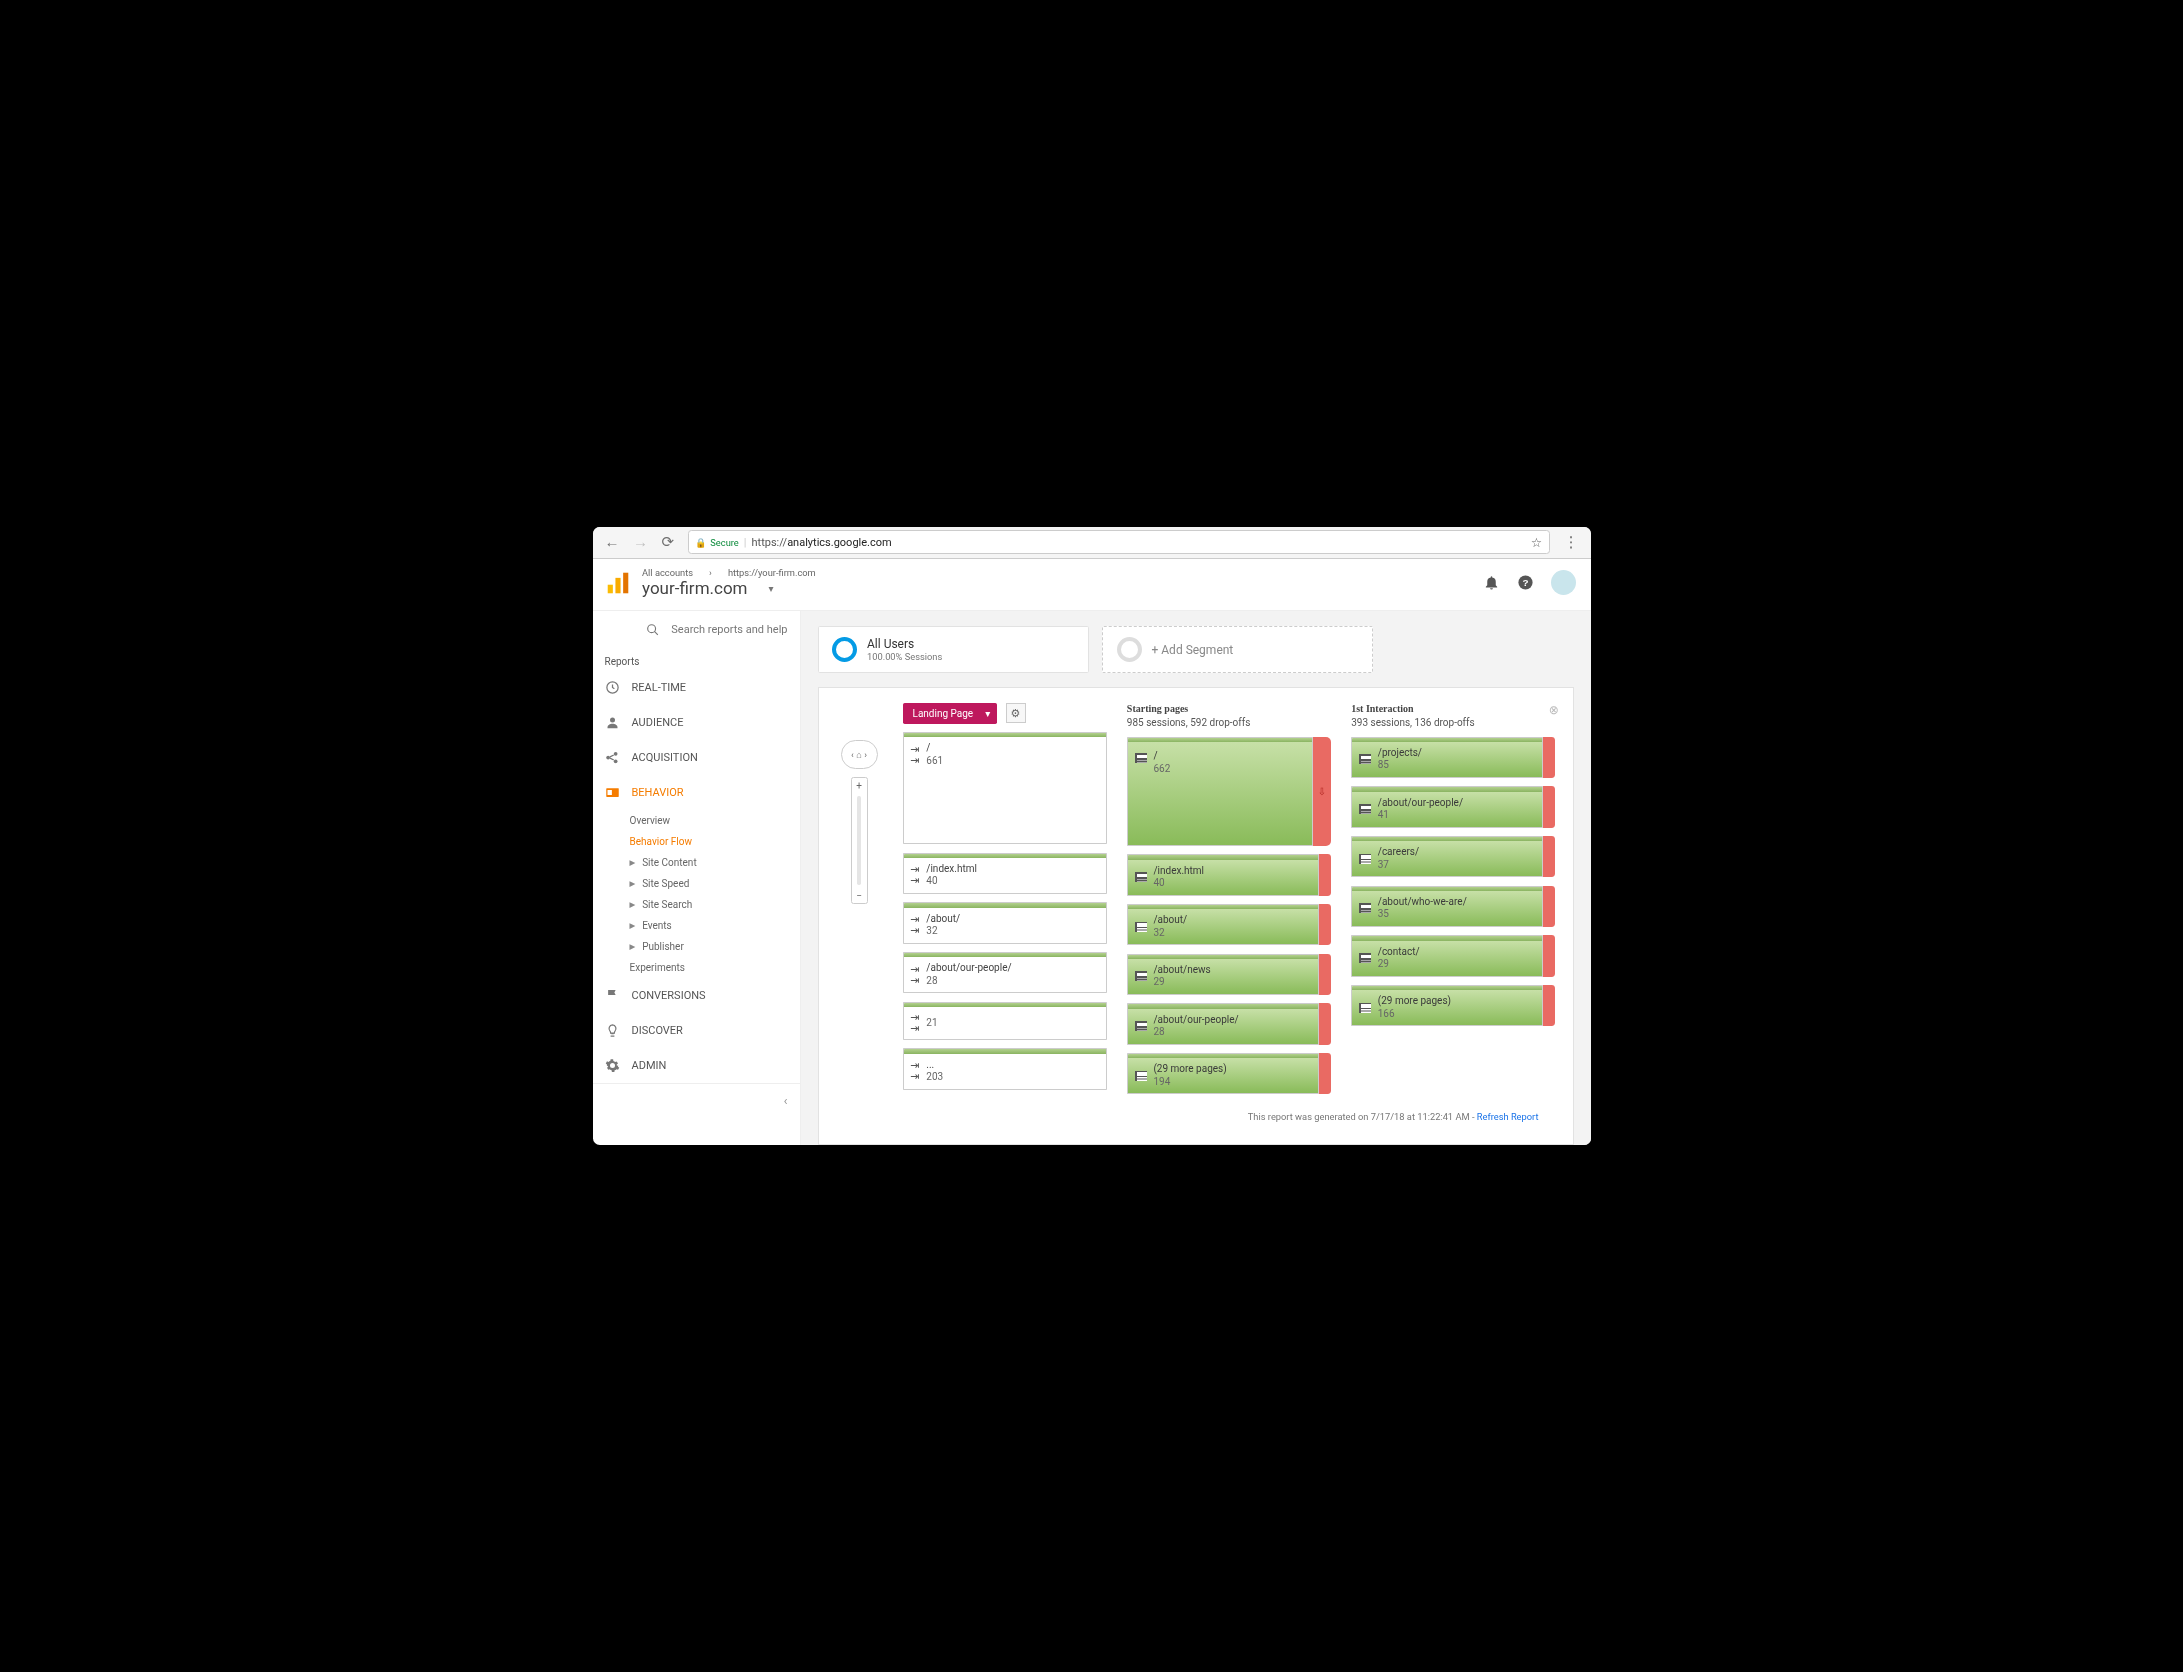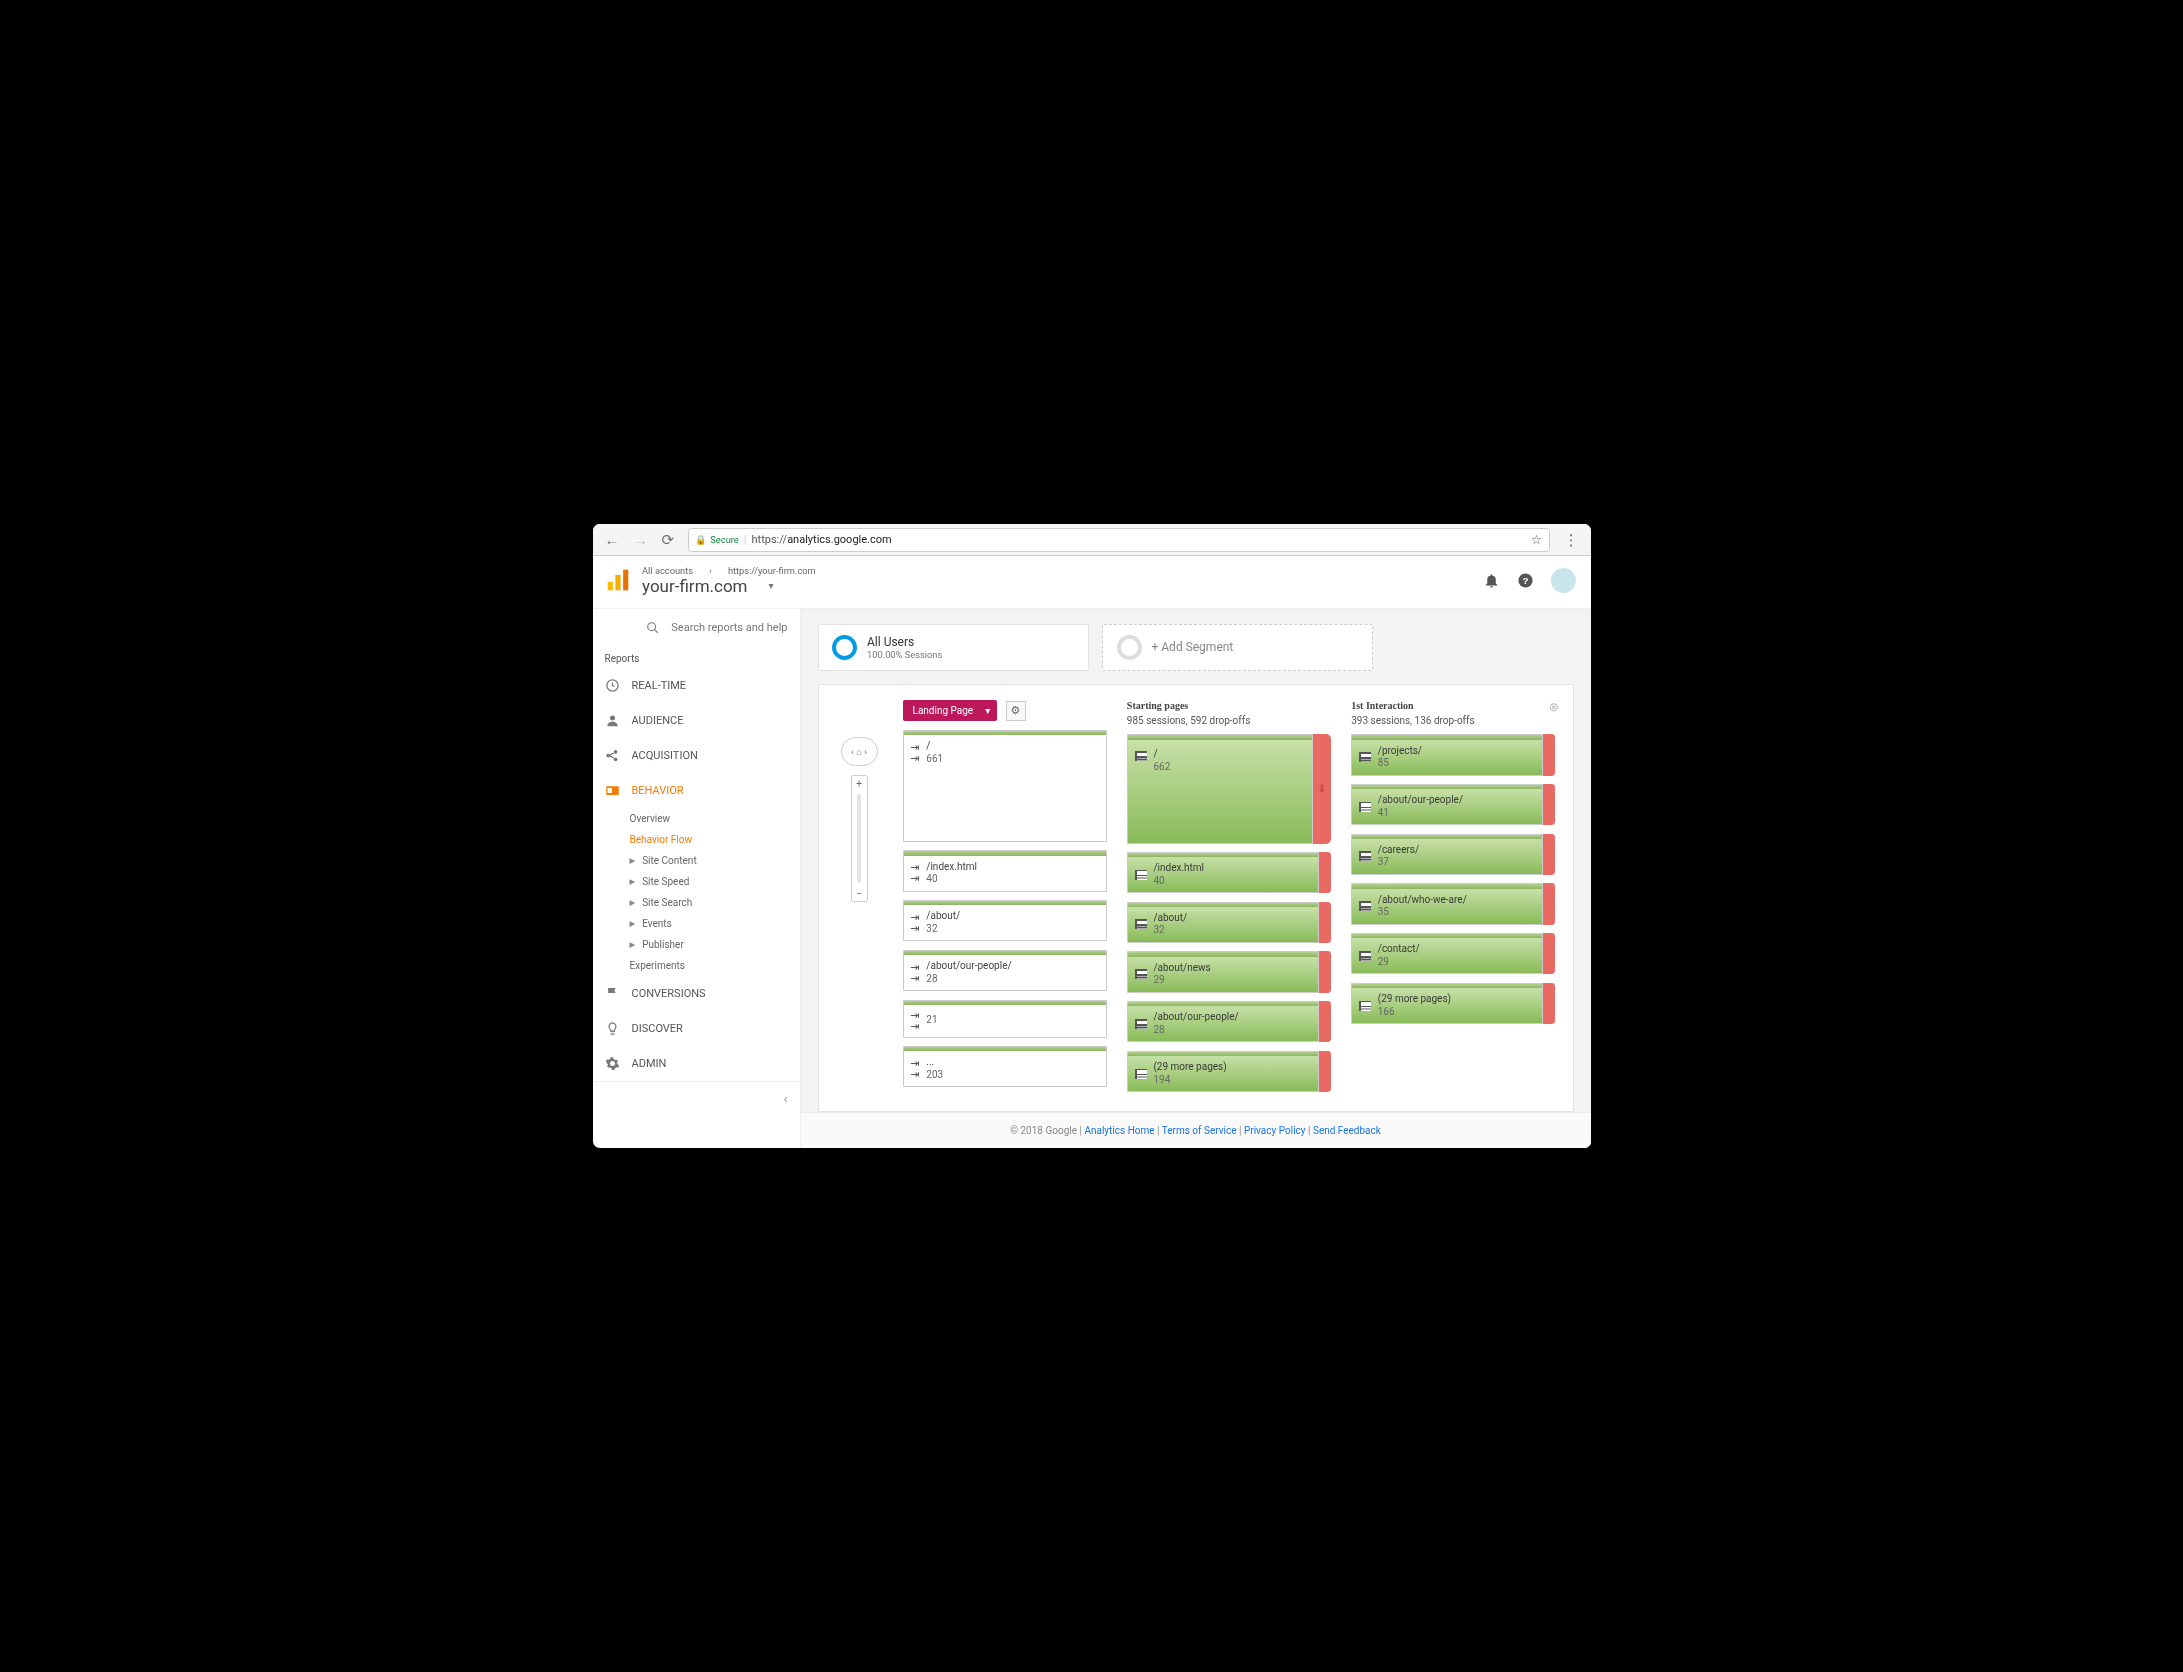--- a/index.html
+++ b/index.html
@@ -524,25 +524,21 @@
                         <div>(29 more pages)</div>
                         <div class="cnt">166</div>
                       </div>
       </div>
     </div>
     <div class="drop"></div>
   </div>
               </div>
           </div>
         </div>
-      </div>
-
-      <div class="ga-footer">
-        <span>© 2018 Google | </span>
-        <a href="#">Analytics Home</a> |
-        <a href="#">Terms of Service</a> |
-        <a href="#">Privacy Policy</a> |
-        <a href="#">Send Feedback</a>
-      </div>
+        <div class="report-foot">
+          <span>This report was generated on 7/17/18 at 11:22:41 AM - </span><a href="#">Refresh Report</a>
+        </div>
+      </div>
+
     </div>
   </div>
 </div>
 
 
 </body></html>

